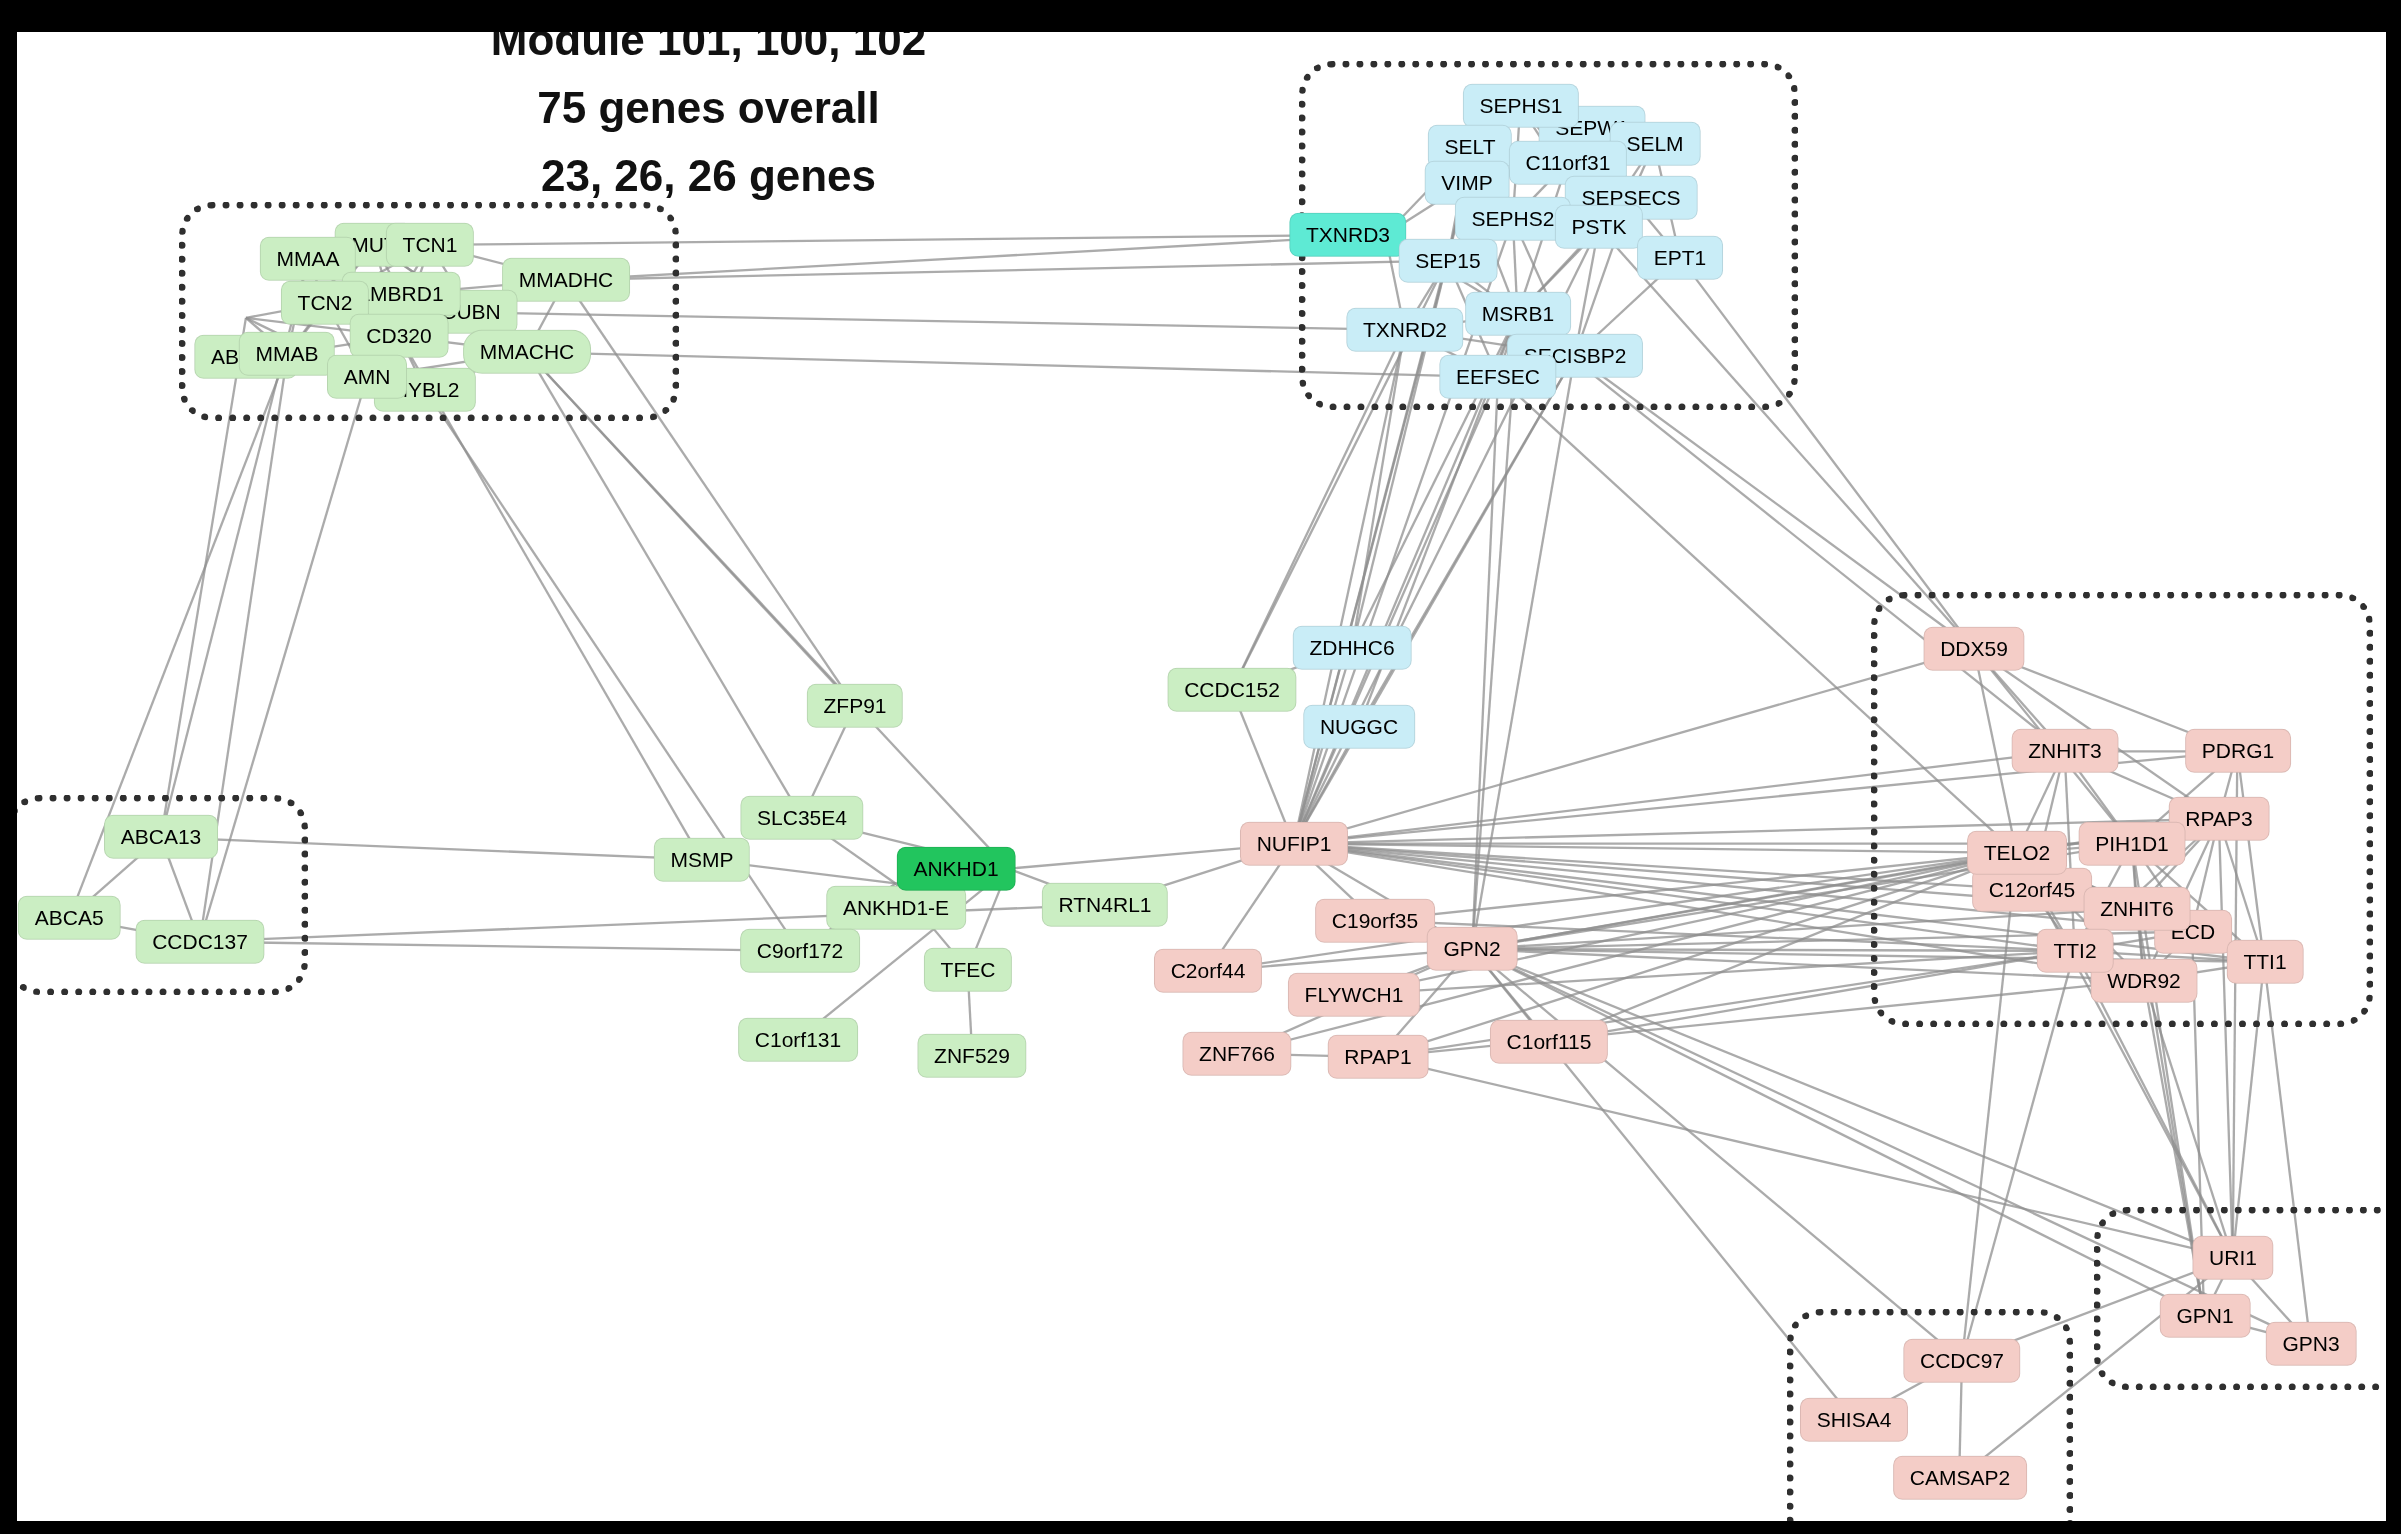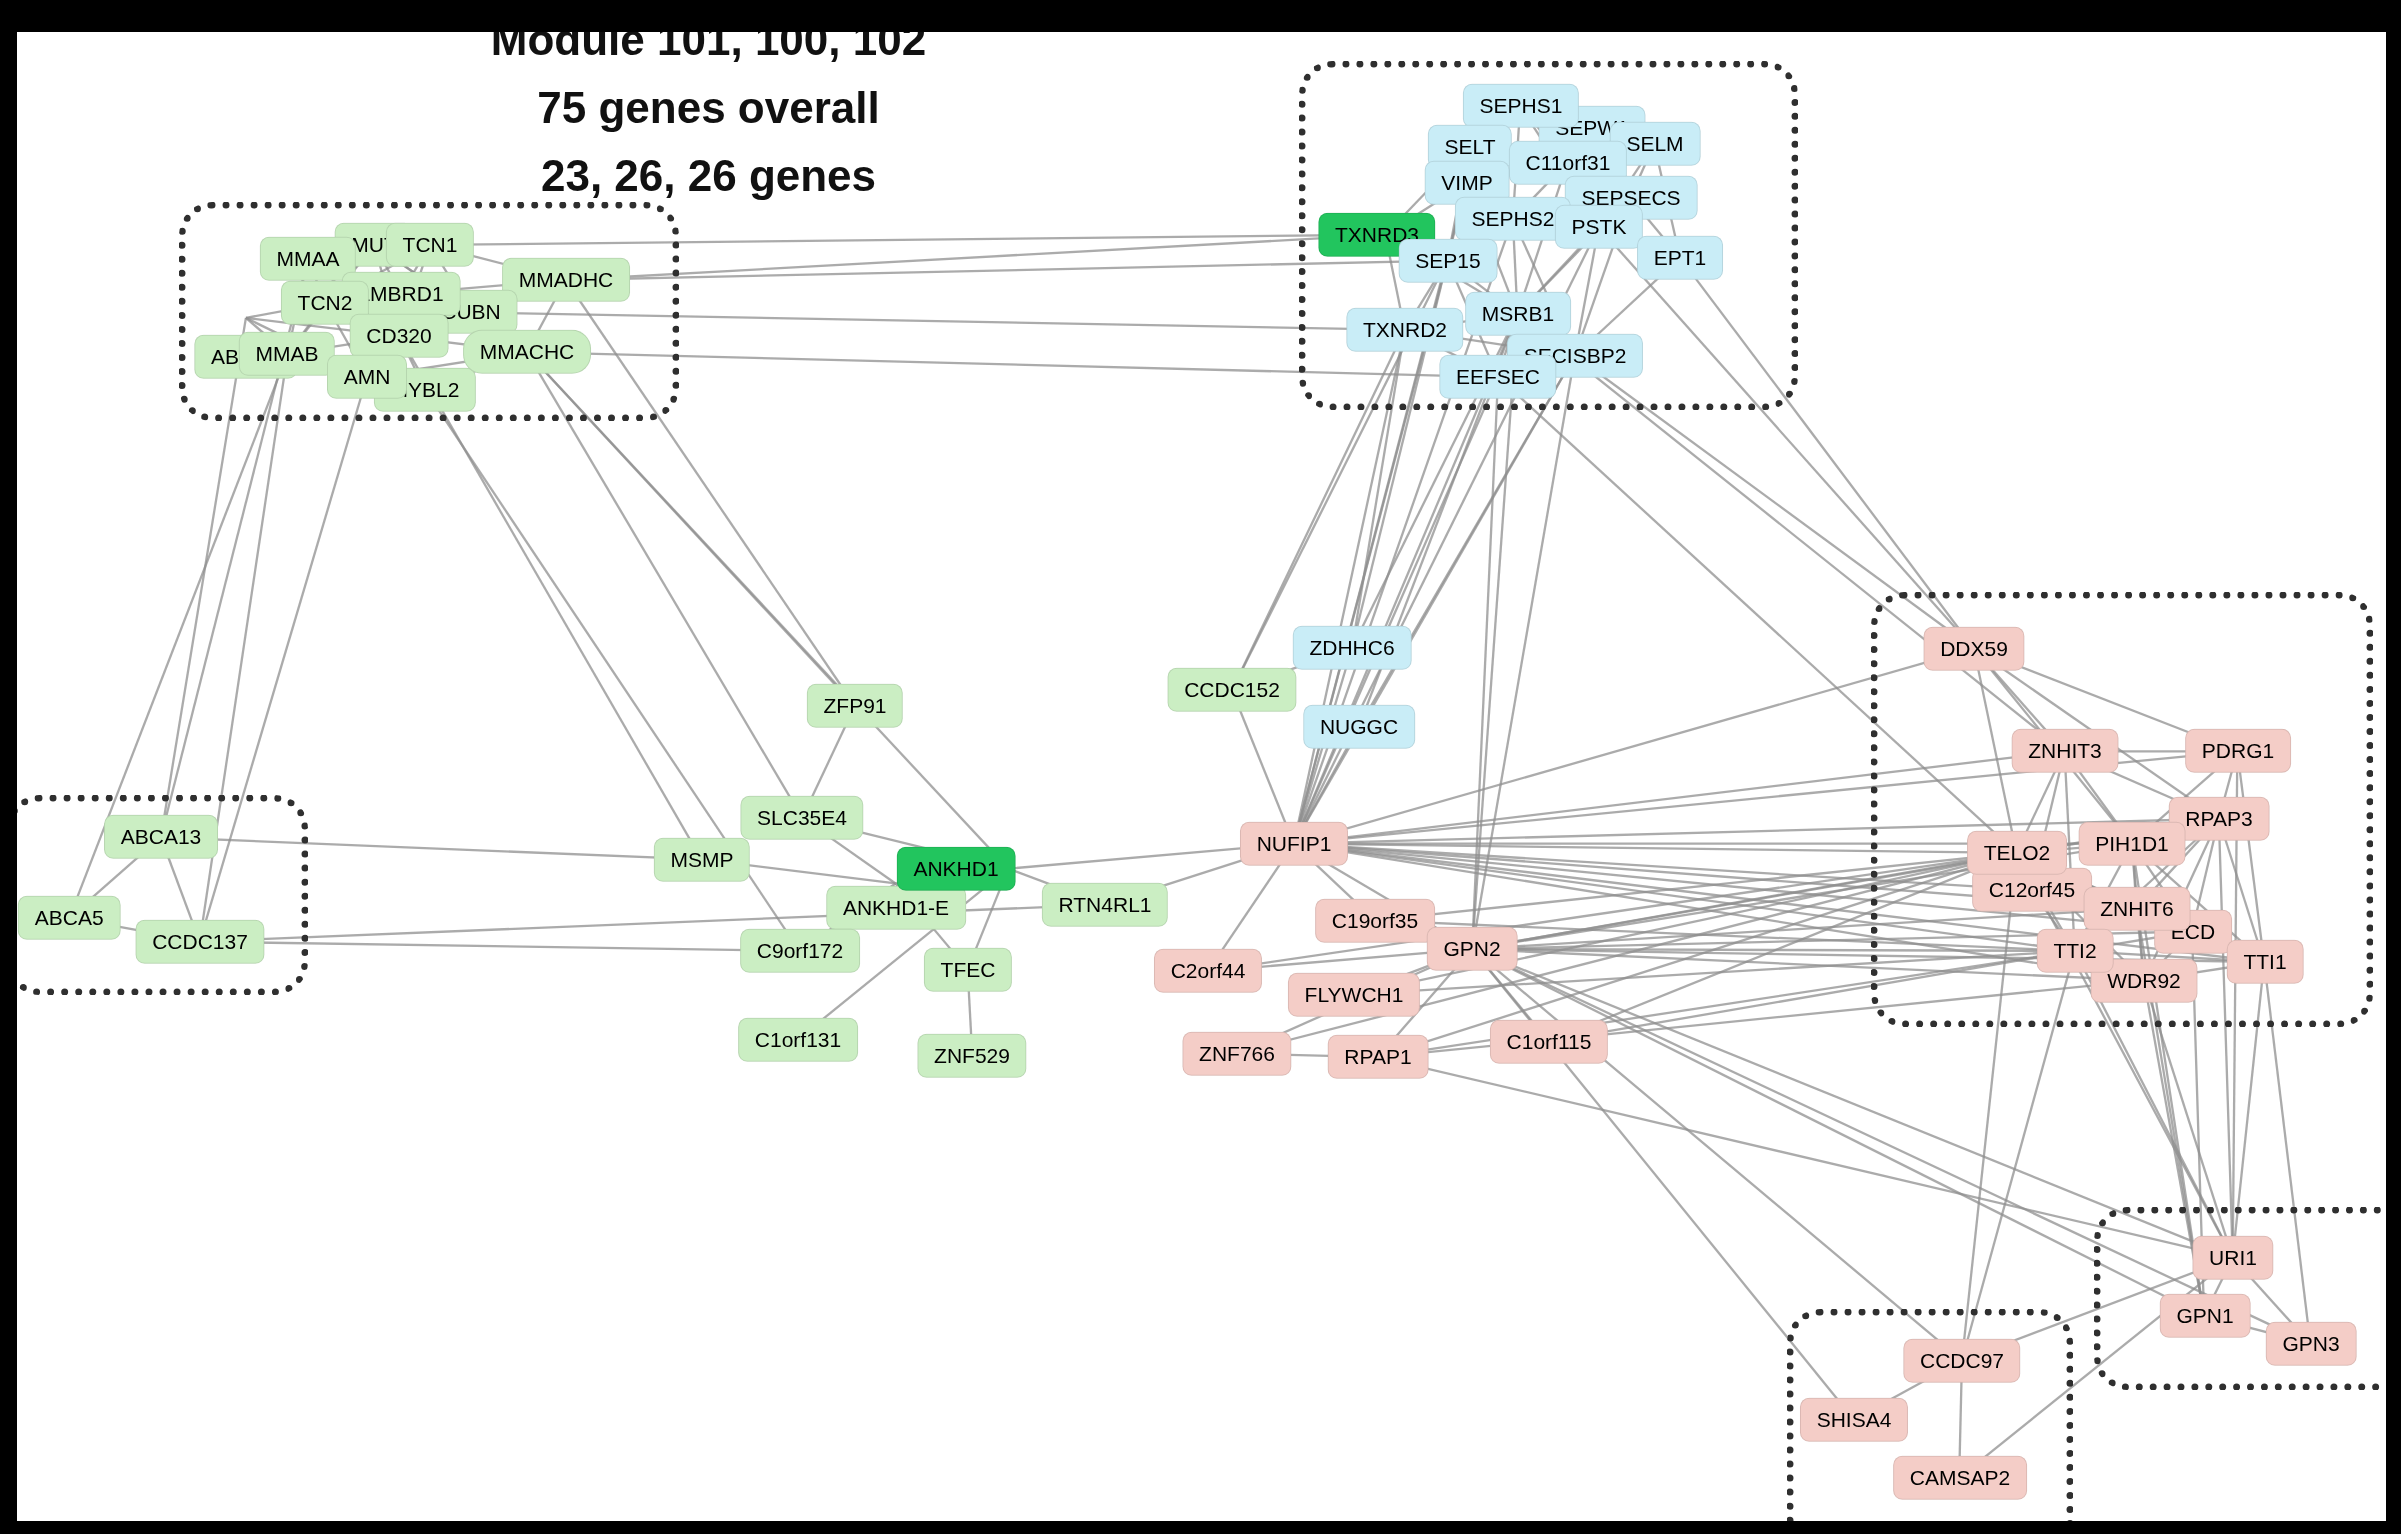--- a/index.html
+++ b/index.html
@@ -367,21 +367,21 @@
         <div class="node" style="left: 1232px; top: 690px; background: rgb(203, 238, 195);">CCDC152</div>
         <div class="node" style="left: 1592px; top: 128px; background: rgb(201, 237, 247);">SEPW1</div>
         <div class="node" style="left: 1521px; top: 106px; background: rgb(201, 237, 247);">SEPHS1</div>
         <div class="node" style="left: 1470px; top: 147px; background: rgb(201, 237, 247);">SELT</div>
         <div class="node" style="left: 1655px; top: 144px; background: rgb(201, 237, 247);">SELM</div>
         <div class="node" style="left: 1568px; top: 163px; background: rgb(201, 237, 247);">C11orf31</div>
         <div class="node" style="left: 1467px; top: 183px; background: rgb(201, 237, 247);">VIMP</div>
         <div class="node" style="left: 1631px; top: 198px; background: rgb(201, 237, 247);">SEPSECS</div>
         <div class="node" style="left: 1513px; top: 219px; background: rgb(201, 237, 247);">SEPHS2</div>
         <div class="node" style="left: 1599px; top: 227px; background: rgb(201, 237, 247);">PSTK</div>
-        <div class="node" style="left: 1377px; top: 235px; background: #22c55e;">TXNRD3</div>
+        <div class="node" style="left: 1348px; top: 235px; background: #5eead4;">TXNRD3</div>
         <div class="node" style="left: 1680px; top: 258px; background: rgb(201, 237, 247);">EPT1</div>
         <div class="node" style="left: 1448px; top: 261px; background: rgb(201, 237, 247);">SEP15</div>
         <div class="node" style="left: 1518px; top: 314px; background: rgb(201, 237, 247);">MSRB1</div>
         <div class="node" style="left: 1405px; top: 330px; background: rgb(201, 237, 247);">TXNRD2</div>
         <div class="node" style="left: 1575px; top: 356px; background: rgb(201, 237, 247);">SECISBP2</div>
         <div class="node" style="left: 1498px; top: 377px; background: rgb(201, 237, 247);">EEFSEC</div>
         <div class="node" style="left: 1352px; top: 648px; background: rgb(201, 237, 247);">ZDHHC6</div>
         <div class="node" style="left: 1359px; top: 727px; background: rgb(201, 237, 247);">NUGGC</div>
         <div class="node" style="left: 1974px; top: 649px; background: rgb(244, 205, 199);">DDX59</div>
         <div class="node" style="left: 2238px; top: 751px; background: rgb(244, 205, 199);">PDRG1</div>

